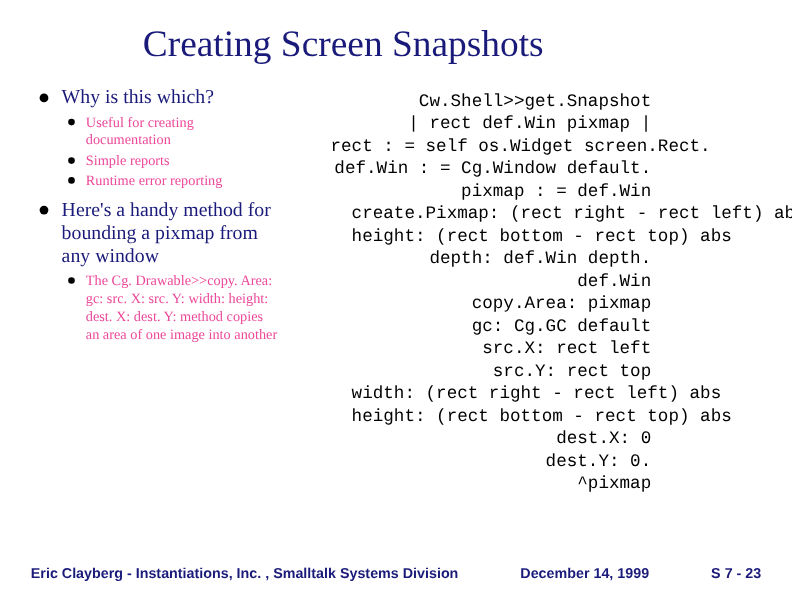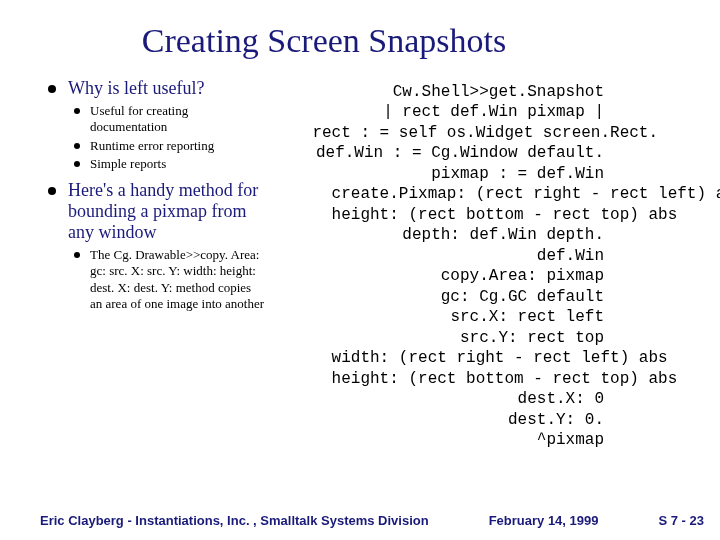--- a/index.html
+++ b/index.html
@@ -11,21 +11,20 @@
     font-family: "Times New Roman", Times, serif;
     color: #000;
     overflow: hidden;
   }
   .slide {
     position: relative;
     width: 624px;
     height: 540px;
     box-sizing: border-box;
     padding: 22px 32px 0 32px;
-    margin-left: 12px;
   }
   .title {
     text-align: center;
     font-size: 34px;
     color: #1a1a7a;
     margin: 0 0 18px 0;
     font-weight: normal;
   }
   .body {
     display: flex;
@@ -65,21 +64,21 @@
   ul.lvl2 {
     list-style: none;
     padding: 0;
     margin: 4px 0 6px 0;
   }
   ul.lvl2 > li {
     position: relative;
     padding-left: 22px;
     font-size: 13px;
     line-height: 1.25;
-    color: #000000;
+    color: #ec4899;
     margin-bottom: 2px;
   }
   ul.lvl2 > li::before {
     content: "";
     position: absolute;
     left: 6px;
     top: 5px;
     width: 6px;
     height: 6px;
     background: #000;
@@ -113,25 +112,25 @@
 <body>
 
 <div class="slide">
   <h1 class="title">Creating Screen Snapshots</h1>
 
   <div class="body">
     <div class="left">
       <ul class="lvl1">
 
         <li>
-          <span class="h1text">Why is left useful?</span>
+          <span class="h1text">Why is this which?</span>
           <ul class="lvl2">
             <li>Useful for creating documentation</li>
+            <li>Simple reports</li>
             <li>Runtime error reporting</li>
-            <li>Simple reports</li>
           </ul>
         </li>
 
         <li>
           <span class="h1text">Here's a handy method for bounding a pixmap from any window</span>
           <ul class="lvl2">
             <li>The Cg. Drawable&gt;&gt;copy. Area: gc: src. X: src. Y: width: height: dest. X: dest. Y: method copies an area of one image into another</li>
           </ul>
         </li>
 
@@ -155,16 +154,16 @@
       width: (rect right - rect left) abs
       height: (rect bottom - rect top) abs
       dest.X: 0
       dest.Y: 0.
     ^pixmap</div>
     </div>
   </div>
 
   <div class="footer">
     <span>Eric Clayberg - Instantiations, Inc. , Smalltalk Systems Division</span>
-    <span>February 14, 1999</span>
+    <span>December 14, 1999</span>
     <span>S 7 - 23</span>
   </div>
 </div>
 
 </body></html>

